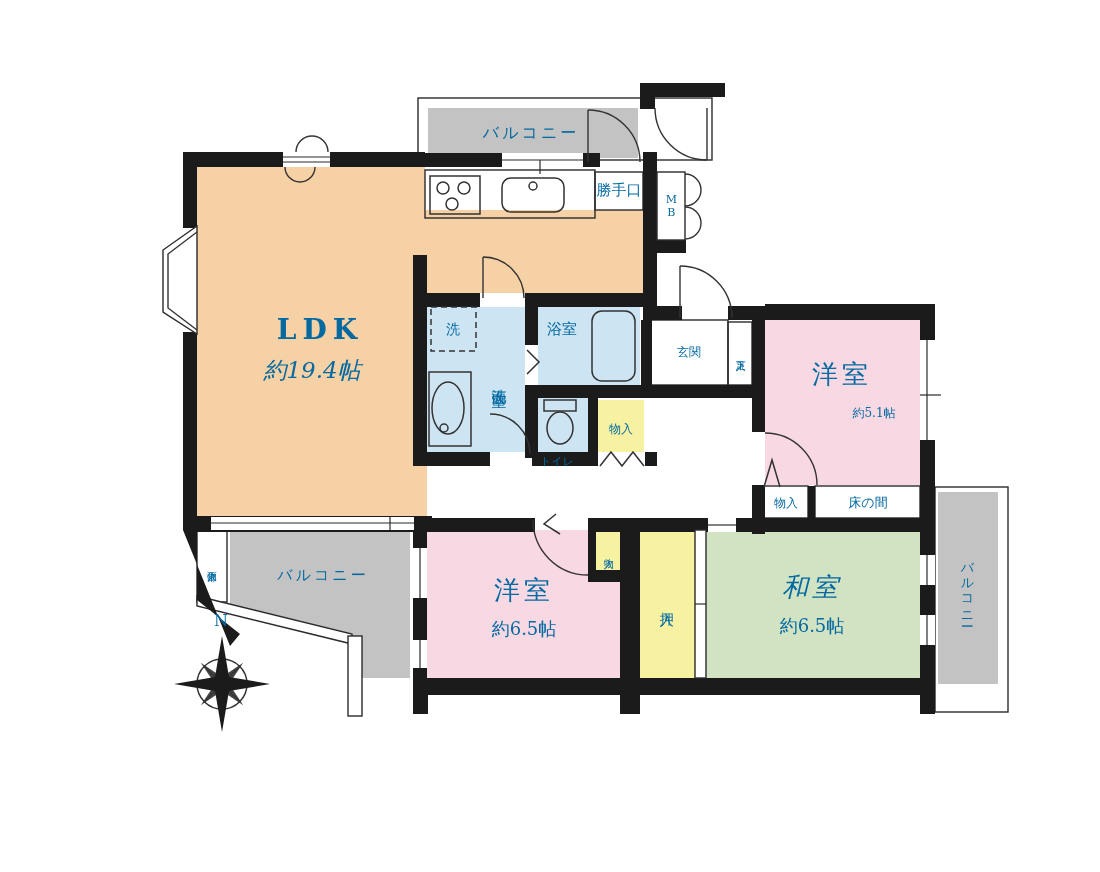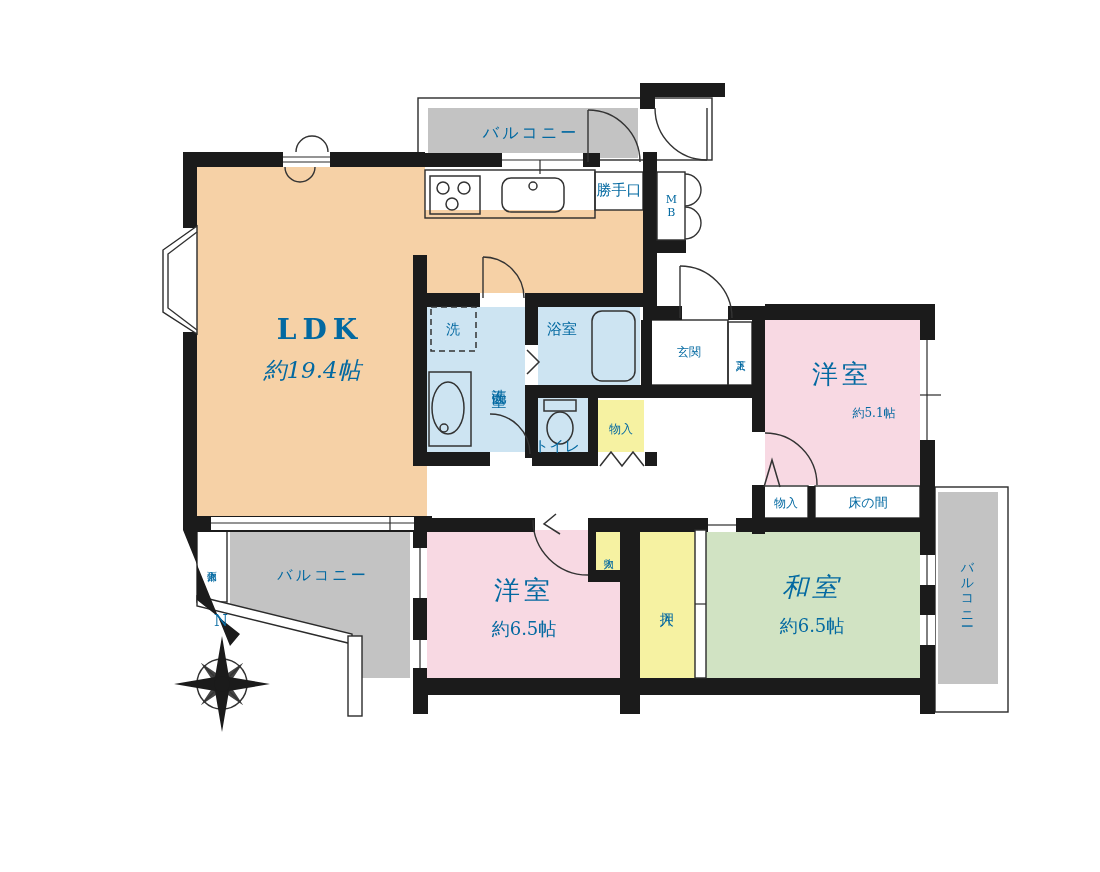--- a/index.html
+++ b/index.html
@@ -191,21 +191,21 @@
 </svg>
 
 <div class="lab" style="left:320px;top:330px;font-size:28px;letter-spacing:6px;font-weight:bold;">LDK</div>
 <div class="lab" style="left:312px;top:370px;font-size:23px;font-style:italic;">約19.4帖</div>
 <div class="lab" style="left:531px;top:133px;font-size:16px;letter-spacing:3px;">バルコニー</div>
 <div class="lab" style="left:619px;top:191px;font-size:15px;">勝手口</div>
 <div class="lab vtext" style="left:671px;top:206px;font-size:11px;">MB</div>
 <div class="lab" style="left:453px;top:329px;font-size:14px;">洗</div>
 <div class="lab vtext" style="left:498px;top:380px;font-size:15px;letter-spacing:2px;">洗面室</div>
 <div class="lab" style="left:562px;top:330px;font-size:15px;">浴室</div>
-<div class="lab" style="left:557px;top:447px;font-size:15px;">トイレ</div>
+<div class="lab" style="left:557px;top:462px;font-size:11px;">トイレ</div>
 <div class="lab" style="left:621px;top:429px;font-size:12px;">物入</div>
 <div class="lab" style="left:689px;top:352px;font-size:12px;">玄関</div>
 <div class="lab vtext" style="left:740px;top:353px;font-size:10px;">下足入</div>
 <div class="lab" style="left:842px;top:375px;font-size:26px;letter-spacing:4px;">洋室</div>
 <div class="lab" style="left:874px;top:413px;font-size:12px;">約5.1帖</div>
 <div class="lab" style="left:786px;top:503px;font-size:12px;">物入</div>
 <div class="lab" style="left:868px;top:503px;font-size:13px;">床の間</div>
 <div class="lab" style="left:524px;top:591px;font-size:26px;letter-spacing:4px;">洋室</div>
 <div class="lab" style="left:524px;top:629px;font-size:18px;">約6.5帖</div>
 <div class="lab vtext" style="left:667px;top:601px;font-size:14px;">押入</div>

